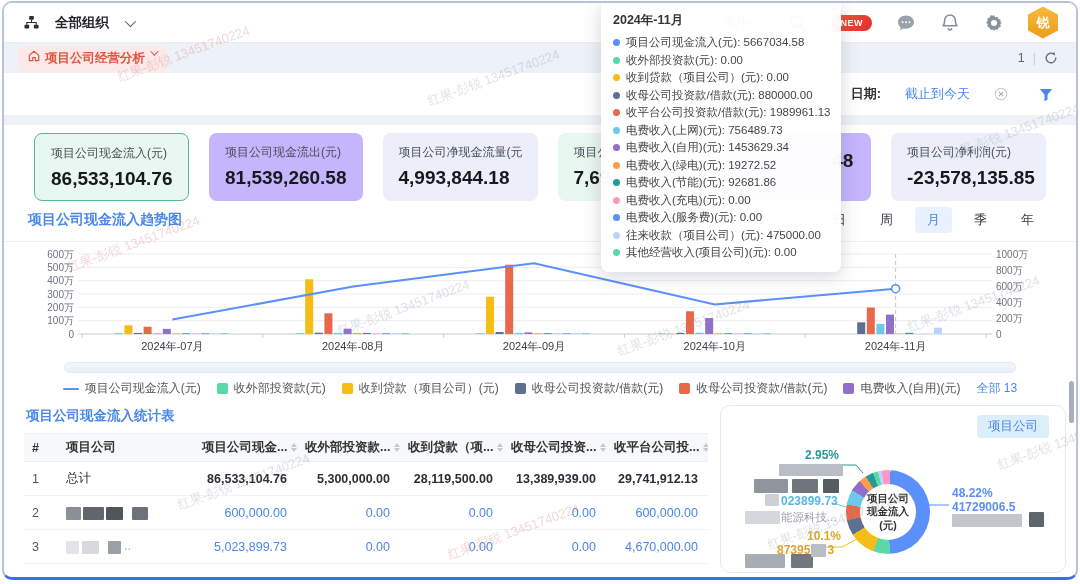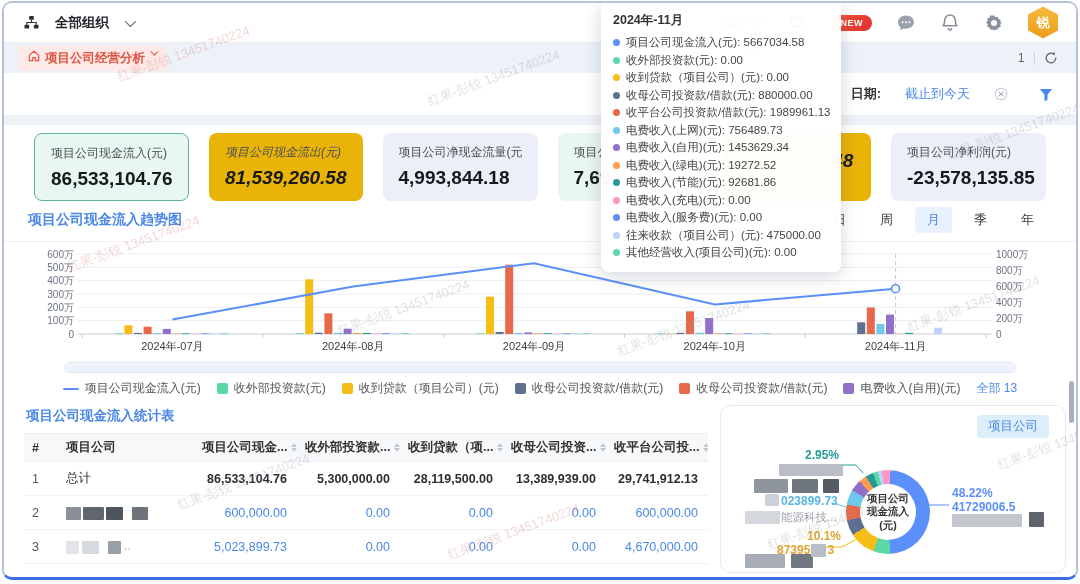--- a/index.html
+++ b/index.html
@@ -45,21 +45,21 @@
   .f-label { font-size:13px; color:#333; font-weight:600; }
   .f-value { font-size:13px; color:#4a87e8; cursor:pointer; }
   .strip { height:10px; background:#eef1f6; }
 
   
   .kpi-row { display:flex; padding:8px 30px 0; gap:20px; position:relative; z-index:1;}
   .kpi { width:155px; height:68px; border-radius:8px; padding:11px 16px; }
   .kpi .k-label { font-size:12px; color:#4a4f58; margin-bottom:6px; white-space:nowrap; overflow:hidden;}
   .kpi .k-value { font-size:19px; font-weight:800; color:#17191d; white-space:nowrap; }
   .kpi.mint { background:#e9f7f1; }
-  .kpi.cream { background:#eab308;font-style:italic; }
+  .kpi.cream { background:#c4b5fd; }
   .kpi.lavender { background:#eceffa; }
   .kpi.selected { border:1.5px solid #58b79a; }
   .kpi .k-value.off { margin-left:92px; }
 
   
   .section-head { display:flex; align-items:center; justify-content:space-between;
     margin-top:6px; padding:0 30px 8px 24px; border-bottom:1px solid #eef0f4; }
   .sec-title { color:#4a87e8; font-size:14px; font-weight:700; }
   .period-toggle { display:flex; gap:10px; }
   .period-item { font-size:13px; color:#3c4046; padding:4px 12px; border-radius:4px; cursor:pointer; }

